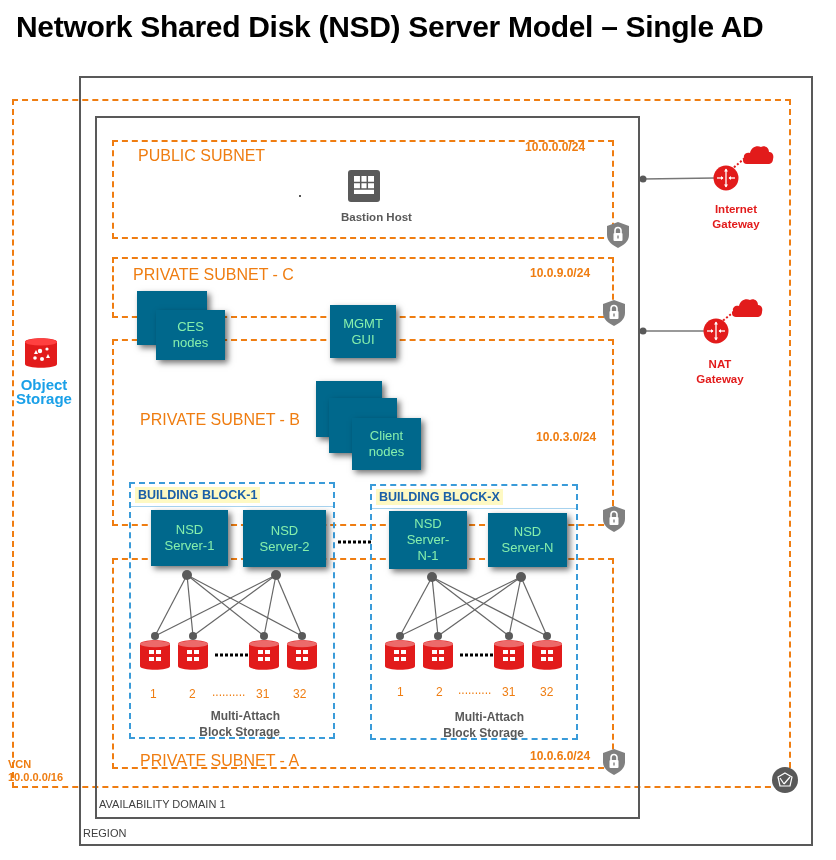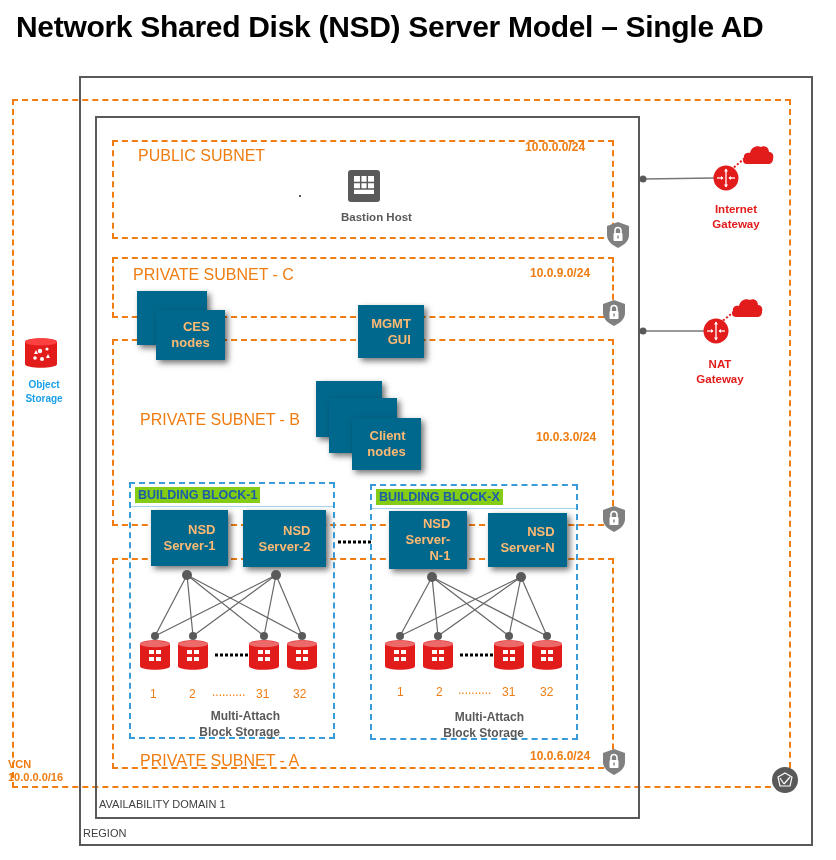--- a/index.html
+++ b/index.html
@@ -10,31 +10,31 @@
 
   .region { left: 79px; top: 76px; width: 734px; height: 770px; border: 2px solid #595959; box-sizing: border-box; }
   .ad { left: 95px; top: 116px; width: 545px; height: 703px; border: 2px solid #595959; box-sizing: border-box; }
   .vcn { left: 12px; top: 99px; width: 779px; height: 689px; border: 2px dashed #ef7d11; box-sizing: border-box; }
   .subnet { border: 2px dashed #ef7d11; box-sizing: border-box; }
 
   .lbl-sub { font-size: 16px; color: #ef7d11; white-space: nowrap; font-family: "Liberation Sans Narrow","Liberation Sans", sans-serif; }
   .cidr { font-size: 12px; font-weight: bold; color: #ef7d11; white-space: nowrap; }
   .lbl-gray { font-size: 11px; color: #404040; white-space: nowrap; }
 
-  .node { background: #00688c; color: #fdba74; font-weight: bold; font-size: 13px; text-align: right;
+  .node { background: #00688c; color: #86efac; font-weight: normal; font-size: 13px; text-align: center;
           display: flex; align-items: center; justify-content: center; line-height: 16px;
           box-shadow: 3px 3px 6px rgba(0,0,0,0.55); box-sizing: border-box; white-space: pre-line; }
   .node-back { background: #00688c; box-shadow: 3px 3px 6px rgba(0,0,0,0.55); }
 
   .bb { border: 2px dashed #3a9bd9; box-sizing: border-box; }
   .bb-head { border-bottom: 1px solid #a7d3ef; }
-  .bb-label { background: #84cc16; color: #1a5fa8; font-weight: bold; font-size: 12.5px; padding: 1px 3px; white-space: nowrap; }
+  .bb-label { background: #fef9c3; color: #1a5fa8; font-weight: bold; font-size: 12.5px; padding: 1px 3px; white-space: nowrap; }
 
   .gw-label { color: #e21b1b; font-weight: bold; font-size: 11.5px; text-align: center; line-height: 15px; white-space: pre-line; }
-  .obj-label { color: #1aa0e8; font-weight: bold; font-size: 10px; text-align: center; line-height: 14px; white-space: pre-line; }
+  .obj-label { color: #1aa0e8; font-weight: bold; font-size: 15px; text-align: center; line-height: 14px; white-space: pre-line; }
   .storage-label { color: #595959; font-weight: bold; font-size: 12px; text-align: right; line-height: 16px; white-space: pre-line; }
   .disk-num { color: #ef7d11; font-size: 12px; white-space: nowrap; }
   .host-label { color: #595959; font-weight: bold; font-size: 11.5px; white-space: nowrap; }
   .vcn-label { color: #ef7d11; font-weight: bold; font-size: 11px; line-height: 13px; white-space: pre-line; }
   svg { overflow: visible; }
 </style>
 </head>
 <body>
 
 <div class="abs title">Network Shared Disk (NSD) Server Model – Single AD</div>
@@ -108,21 +108,21 @@
       <rect x="6.5" y="11" width="9" height="8" rx="1" fill="#fff"></rect>
       <path d="M8 11 V8.5 a3 3 0 0 1 6 0 V11" stroke="#fff" stroke-width="1.6" fill="none"></path>
       <rect x="10.3" y="13.5" width="1.4" height="3" fill="#808080"></rect>
     </svg>
 </div>
 
 <div class="abs node-back" style="left:137px; top:291px; width:70px; height:54px;"></div>
 <div class="abs node" style="left:156px; top:310px; width:69px; height:50px;">CES
 nodes</div>
 
-<div class="abs node" style="left:330px; top:305px; width:66px; height:53px;margin-left:28px;">MGMT
+<div class="abs node" style="left:330px; top:305px; width:66px; height:53px;">MGMT
 GUI</div>
 
 <div class="abs node-back" style="left:316px; top:381px; width:66px; height:56px;"></div>
 <div class="abs node-back" style="left:329px; top:398px; width:68px; height:55px;"></div>
 <div class="abs node" style="left:352px; top:418px; width:69px; height:52px;">Client
 nodes</div>
 
 <svg class="abs" style="left:0; top:0;" width="836" height="860">
   <line x1="643" y1="179" x2="715" y2="178" stroke="#777" stroke-width="1.5"></line>
   <circle cx="643" cy="179" r="3.5" fill="#595959"></circle>

